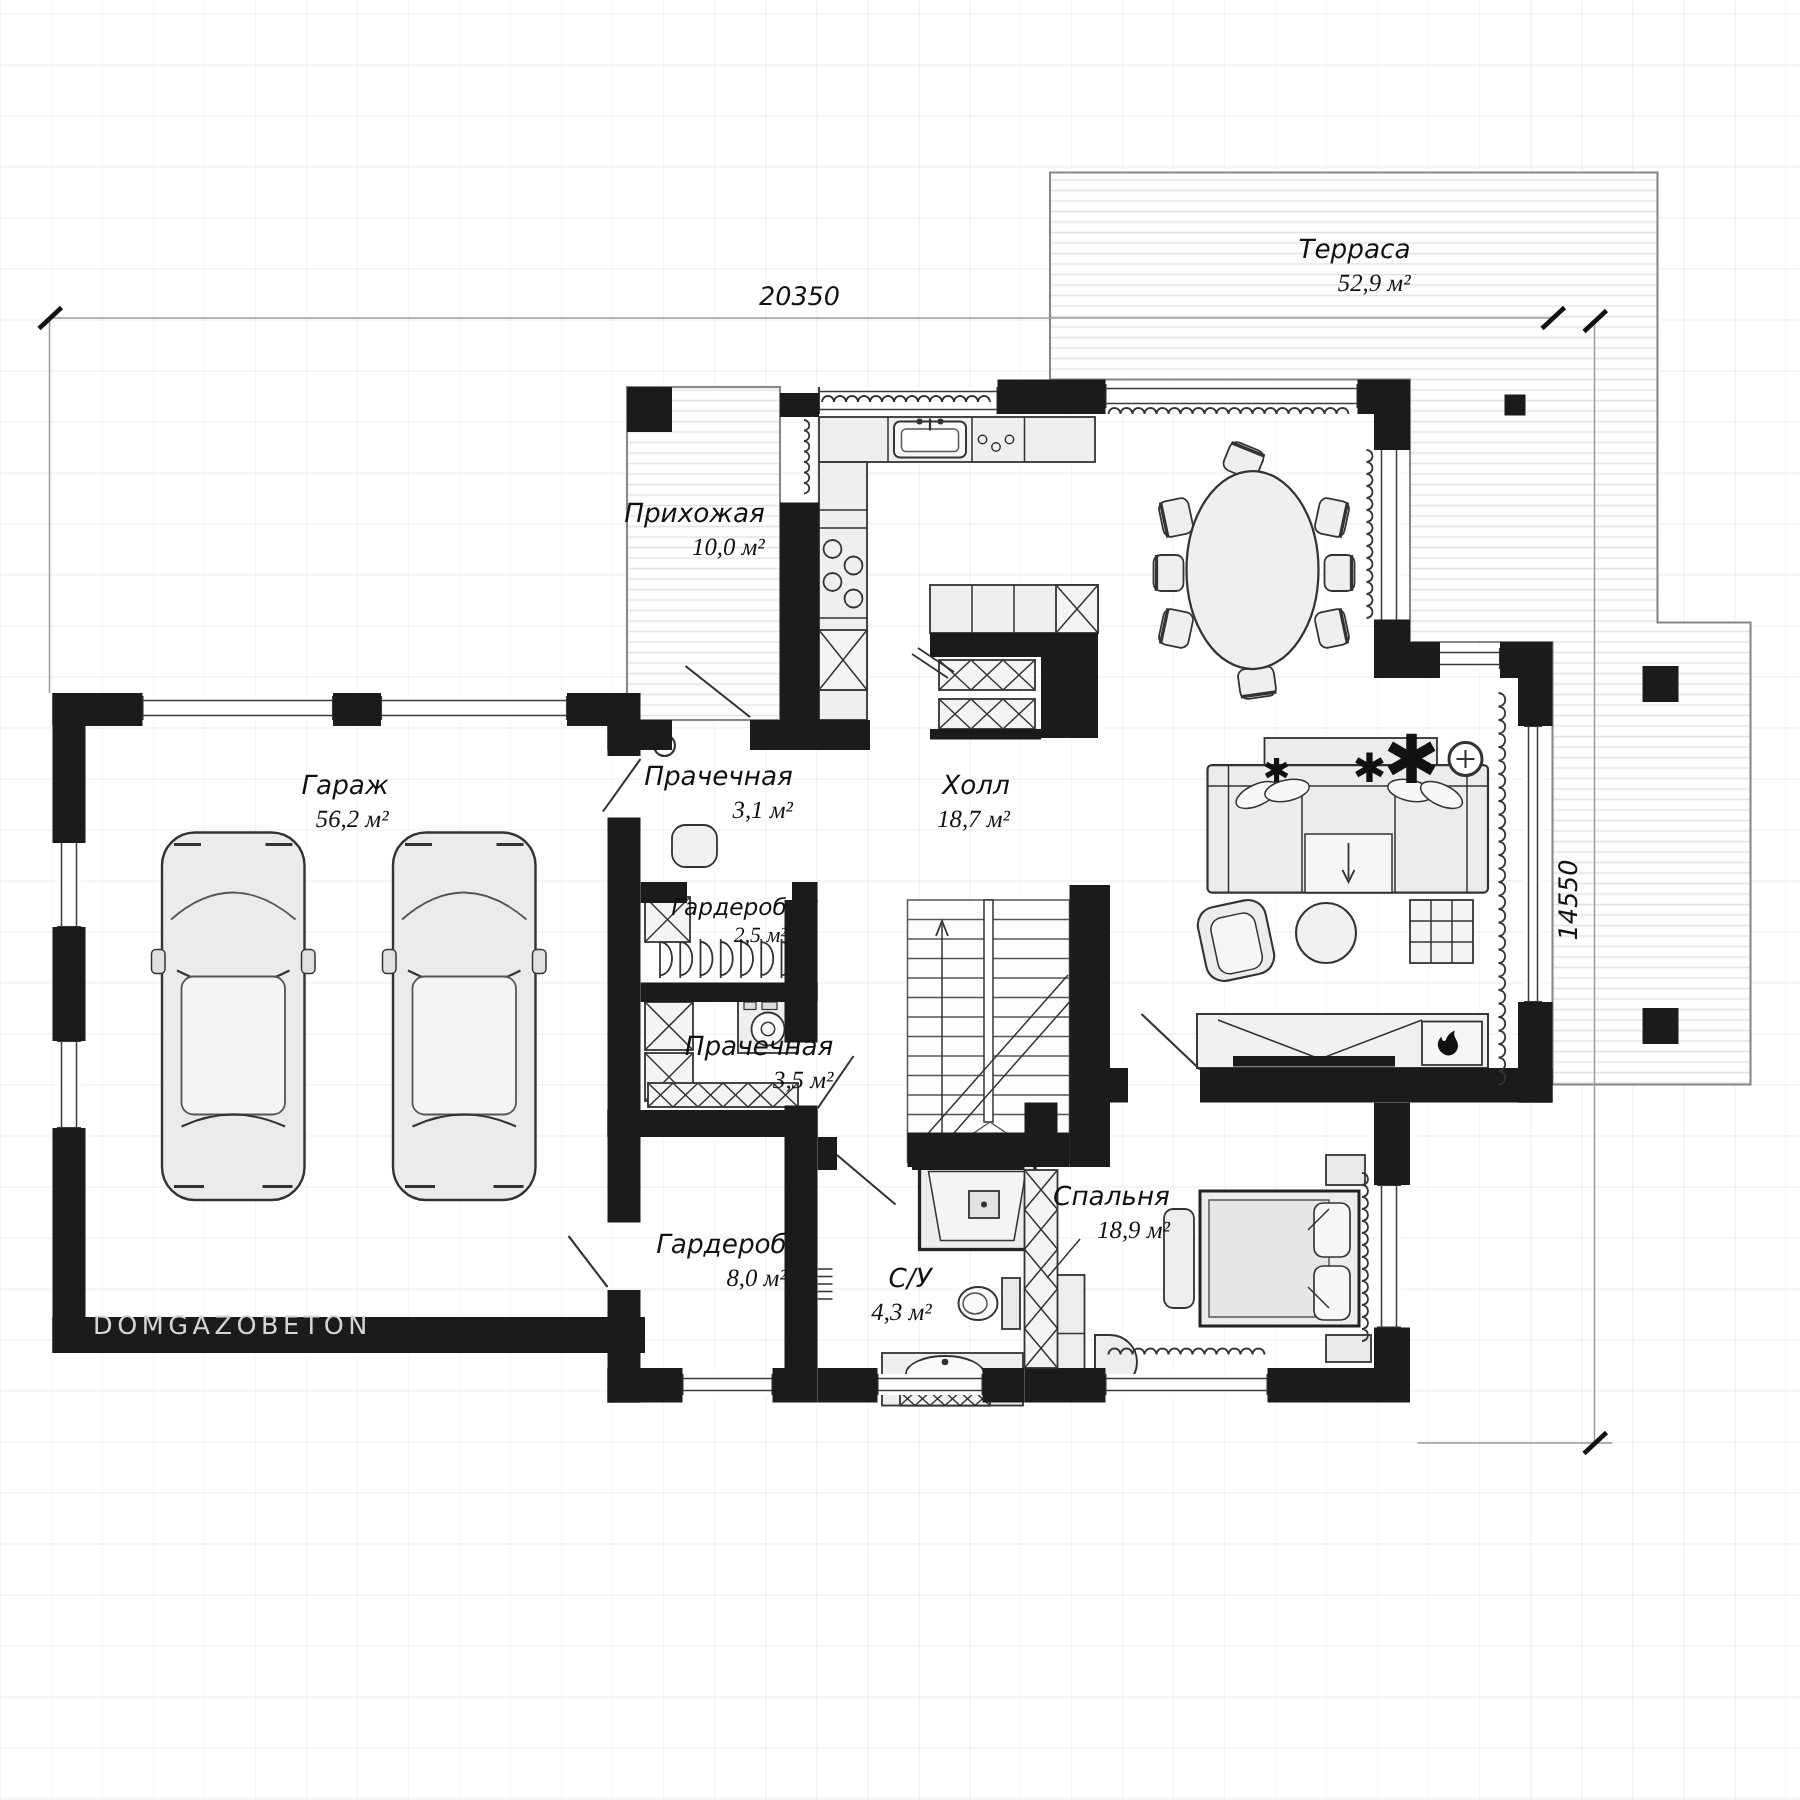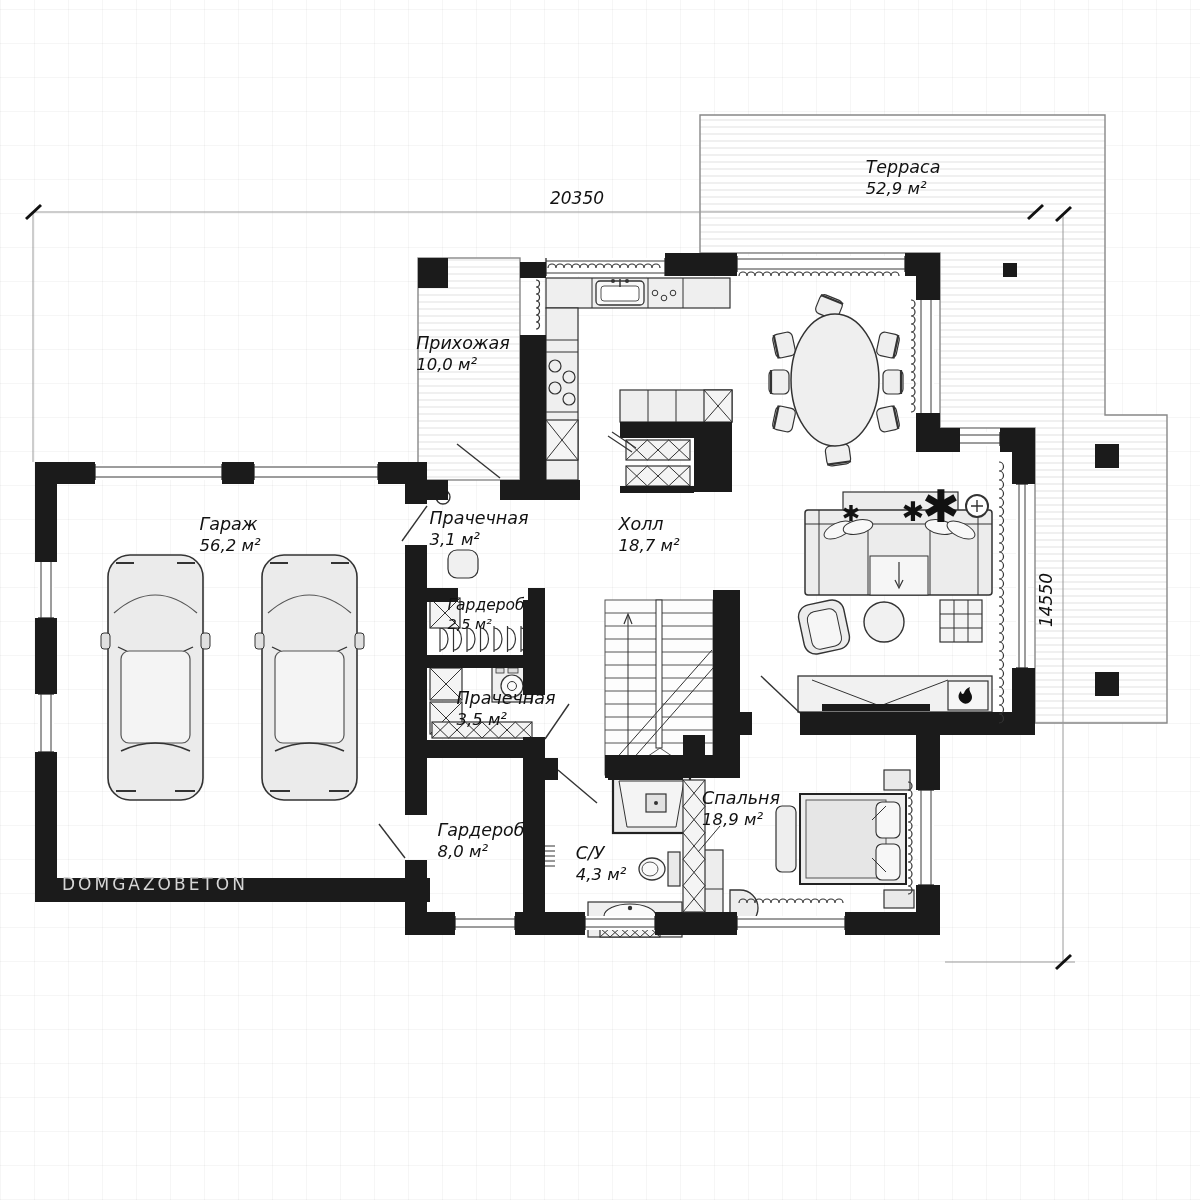--- a/index.html
+++ b/index.html
@@ -4,27 +4,27 @@
 <style>
   html,body{margin:0;padding:0;background:#fff;}
   .stage{
     position:relative;width:1200px;height:1200px;background:#fff;overflow:hidden;
     font-family:"DejaVu Sans",sans-serif;color:#111;
     background-image:
       repeating-linear-gradient(0deg, rgba(0,0,0,.035) 0 1px, transparent 1px 34px),
       repeating-linear-gradient(90deg, rgba(0,0,0,.035) 0 1px, transparent 1px 34px);
   }
   .stage svg{position:absolute;left:0;top:0;}
-  .lbl{position:absolute;transform:translate(-50%,0);text-align:left;font-style:italic;line-height:1.25;white-space:nowrap;}
+  .lbl{position:absolute;transform:translate(-50%,0);text-align:right;font-style:italic;line-height:1.25;white-space:nowrap;}
   .lbl .rname{display:block;font-size:17.5px;}
-  .lbl .rarea{display:block;font-size:16.5px;}
+  .lbl .rarea{display:block;font-size:16.5px;font-family:Liberation Serif, serif;}
   .lbl.small .rname{font-size:15.5px;}
   .lbl.small .rarea{font-size:14.5px;}
   .title{position:absolute;transform:translate(-50%,0);font-style:italic;font-size:21px;letter-spacing:2px;white-space:nowrap;}
-  .dimw{position:absolute;transform:translate(-50%,0);font-style:italic;font-size:17px;margin-left:44px;}
+  .dimw{position:absolute;transform:translate(-50%,0);font-style:italic;font-size:17px;}
   .dimh{position:absolute;transform:translate(-50%,-50%) rotate(-90deg);font-style:italic;font-size:17px;}
   .watermark{position:absolute;font-size:17px;letter-spacing:3px;color:#d6d6d6;font-style:normal;}
 </style>
 </head>
 <body>
 
 <div class="stage">
 
 <svg width="1200" height="1200" viewBox="0 0 1200 1200">
   <defs>

